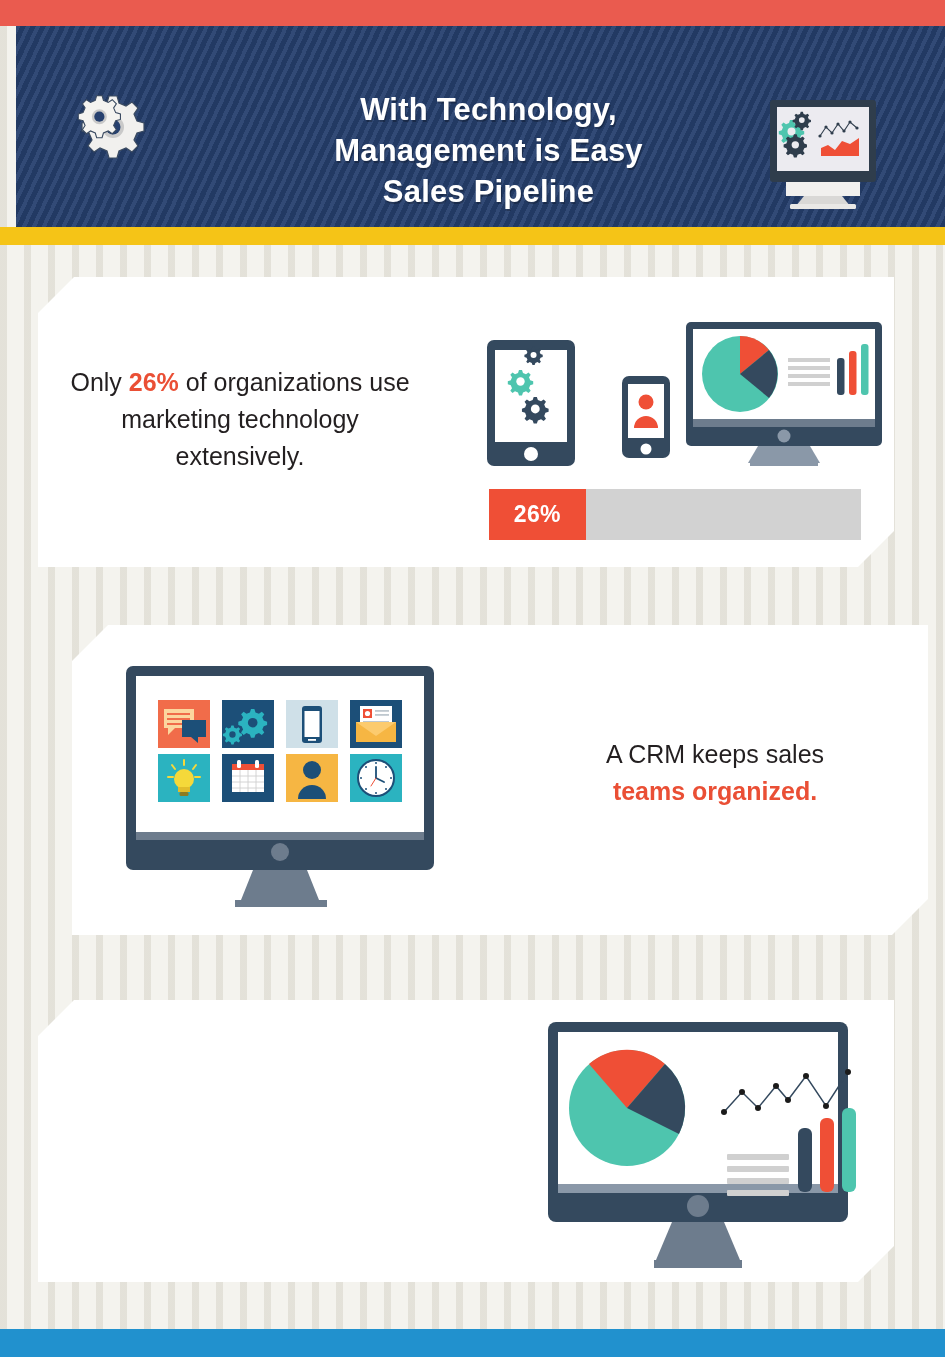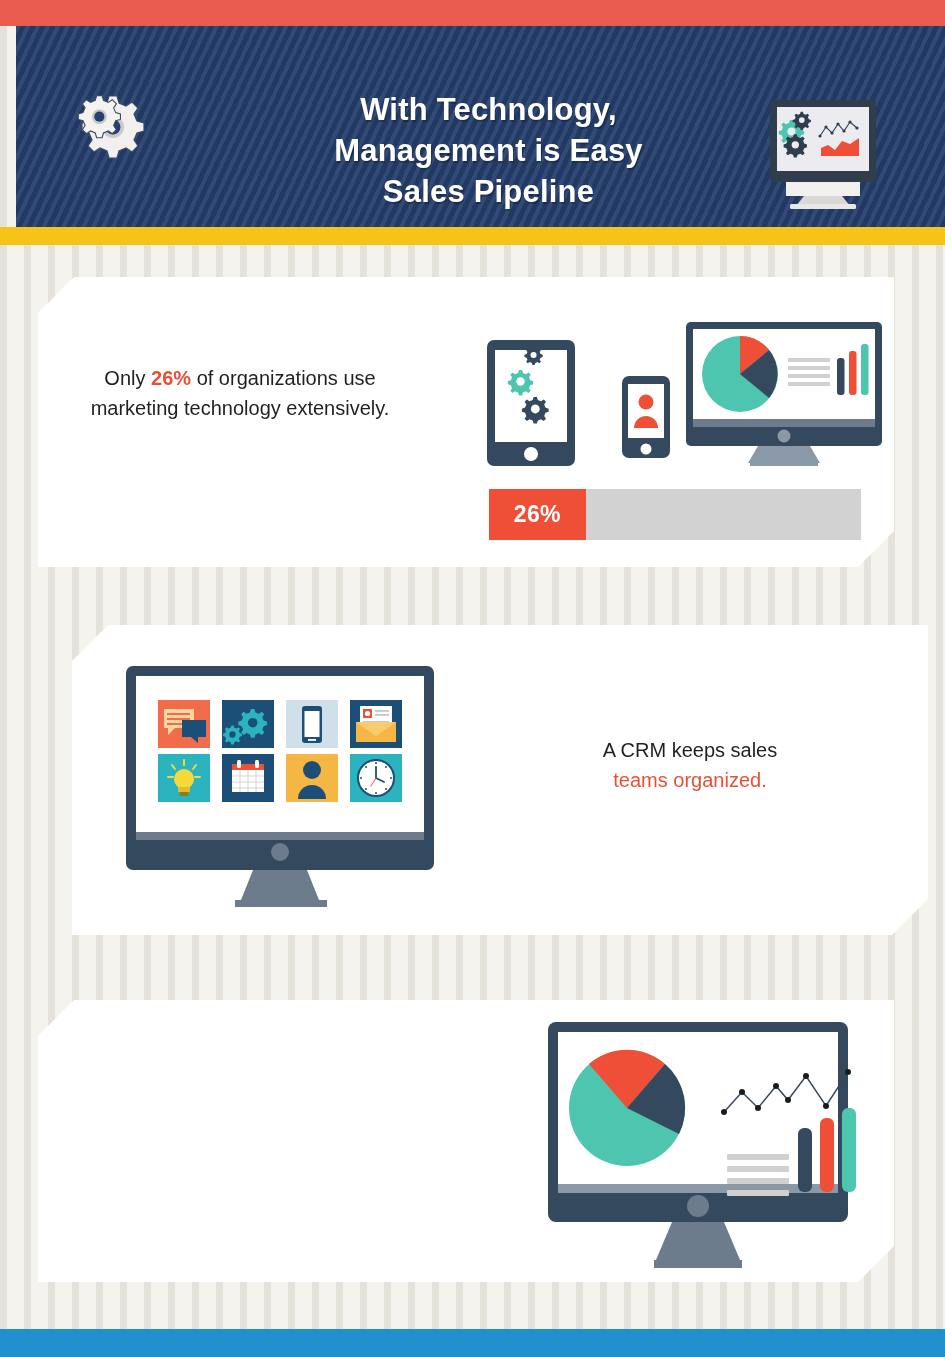--- a/index.html
+++ b/index.html
@@ -77,28 +77,28 @@
   }
   #card1 { left:38px;  top:277px;  width:856px; height:290px; }
   #card2 { left:72px;  top:625px;  width:856px; height:310px; }
   #card3 { left:38px;  top:1000px; width:856px; height:282px; }
 
   
   .card-text {
     position:absolute;
     text-align:center;
     color:#231f20;
-    font-size:20px;
+    font-size:25px;
     line-height:1.48;
   }
   .card-text b { color:#ea4f35; font-weight:bold; }
-  .accent { color:#ea4f35; font-weight:normal;text-align:right; }
+  .accent { color:#ea4f35; font-weight:bold;text-align:right; }
 
   #c1-text { left:60px;  top:364px;  width:360px; }
-  #c2-text { left:540px; top:736px;  width:300px; }
+  #c2-text { left:565px; top:736px;  width:300px; }
   #c3-text { left:130px; top:1062px; width:280px; }
 
   
   .progress-wrap {
     position:absolute; left:489px; top:489px; width:372px; height:51px;
     background:#d2d2d2; display:flex; align-items:stretch;
   }
   .progress-fill {
     width:26%; background:#ef4f36; color:#fff;
     display:flex; align-items:center; justify-content:center;

